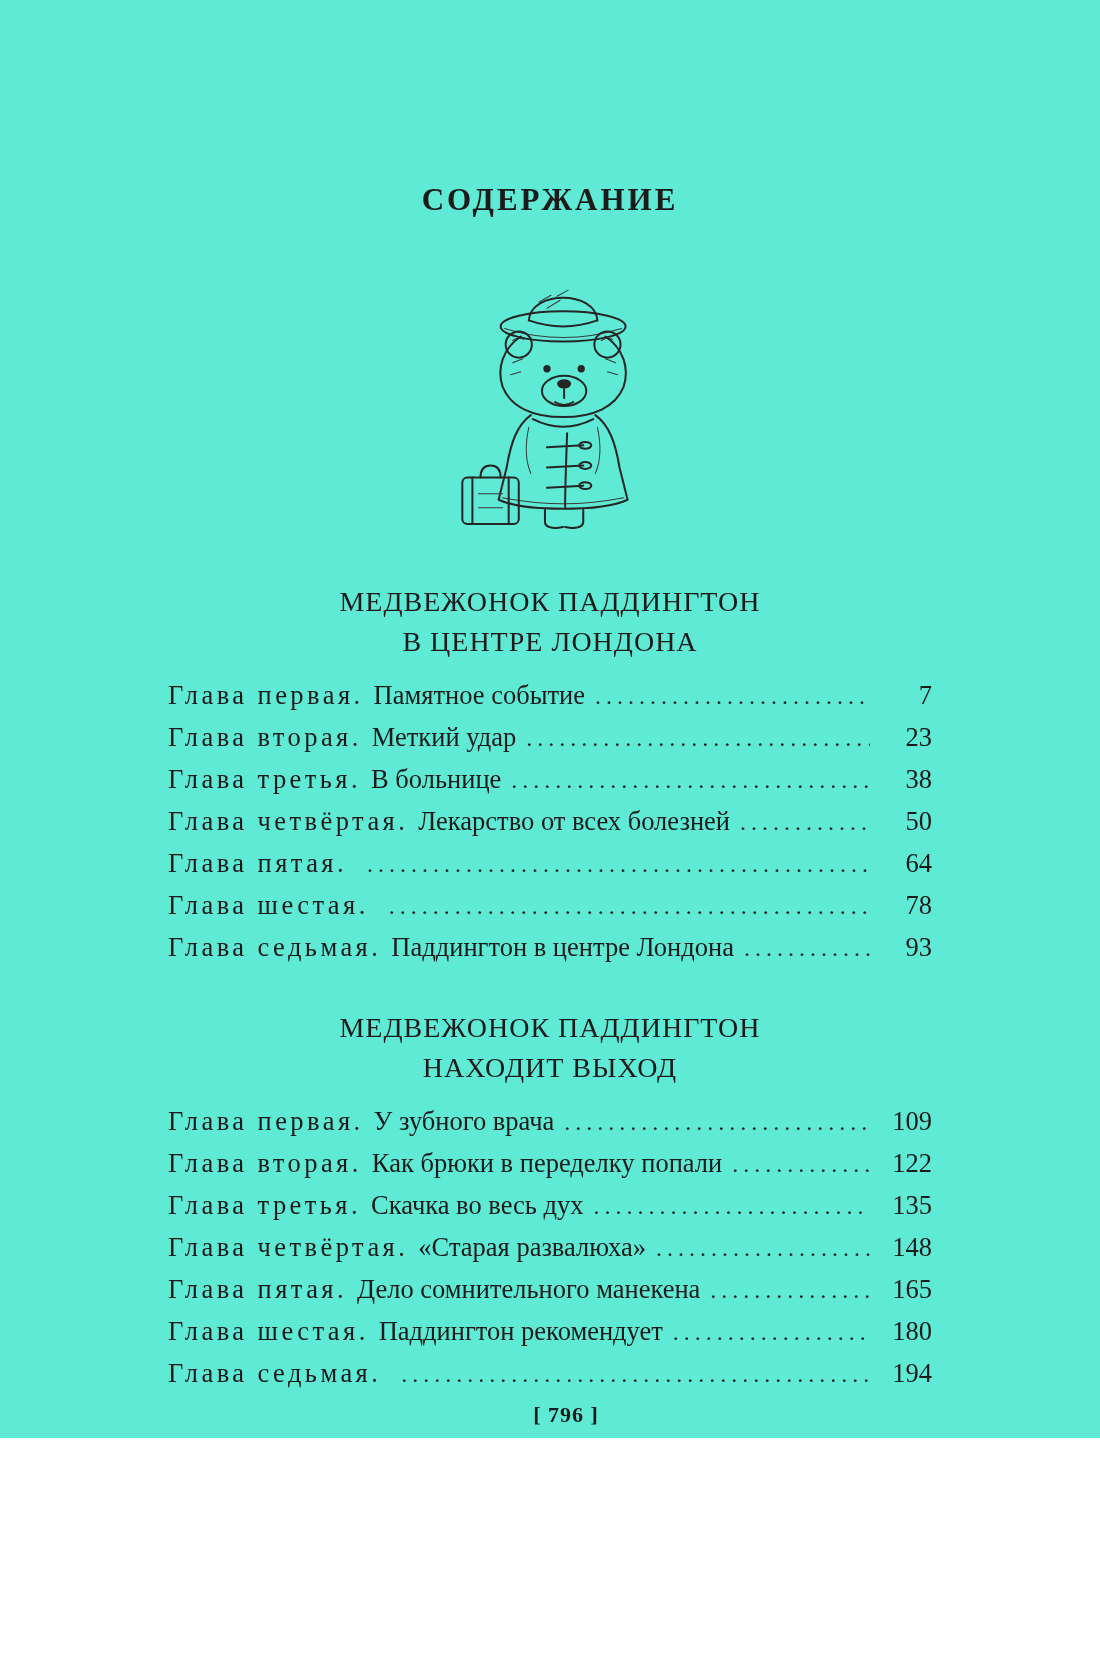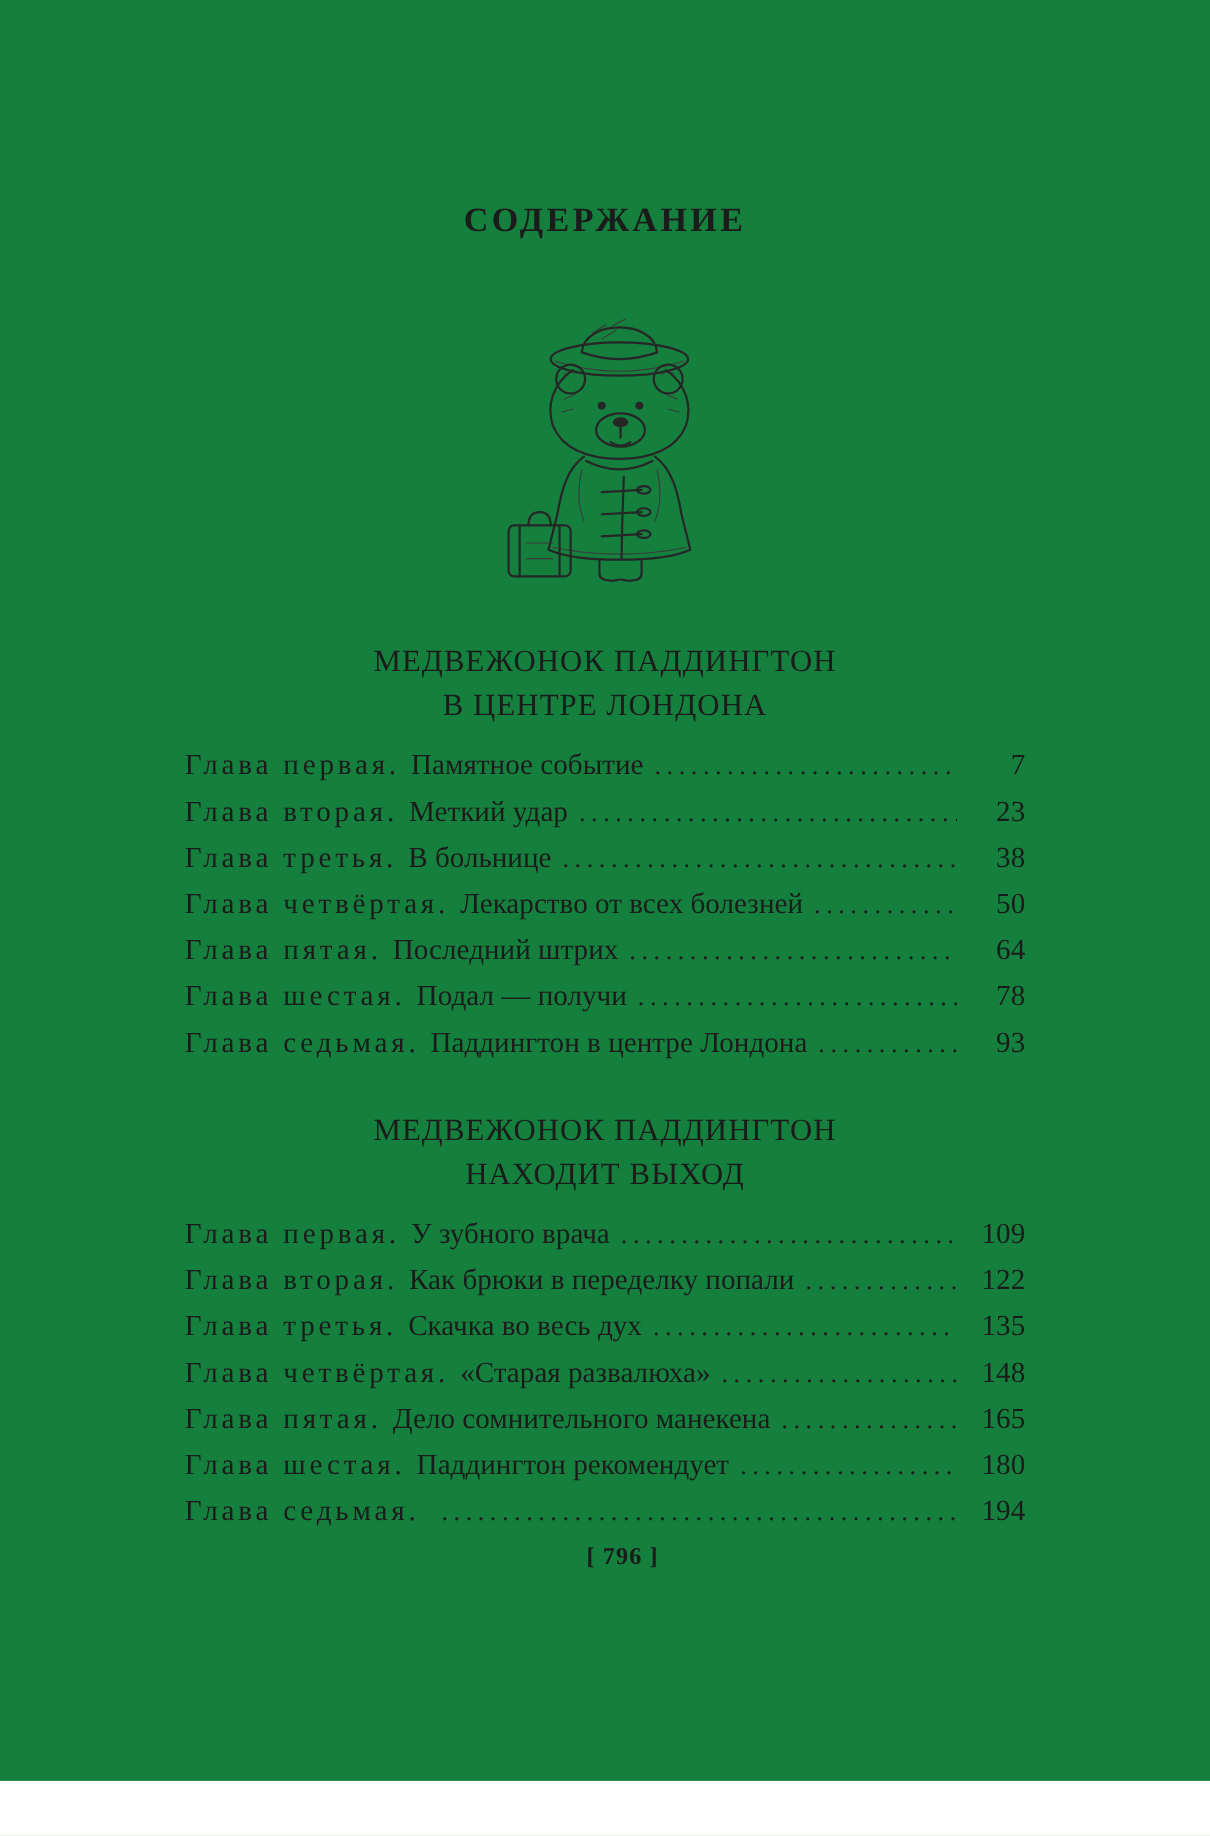--- a/index.html
+++ b/index.html
@@ -1,23 +1,23 @@
 <!DOCTYPE html>
 <html><head>
 <meta charset="utf-8">
 <title>Содержание</title>
 <style>
   * { box-sizing: border-box; }
   html, body { margin: 0; padding: 0; background: #ffffff; }
   .page {
     position: relative;
     width: 1100px;
-    height: 1619px;
+    height: 1438px;
     margin: 0 auto;
-    background: #15803d;
+    background: #5eead4;
     color: #1b1b1b;
     font-family: "Liberation Serif", "DejaVu Serif", serif;
     overflow: hidden;
   }
   .title {
     margin: 0;
     padding-top: 182px;
     text-align: center;
     font-size: 31px;
     font-weight: 700;
@@ -171,27 +171,25 @@
       <span class="page-number">38</span>
     </div>
     <div class="toc-row">
       <span class="chapter-label">Глава четвёртая.</span>
       <span class="chapter-title">Лекарство от всех болезней</span>
       <span class="dot-leader"></span>
       <span class="page-number">50</span>
     </div>
     <div class="toc-row">
       <span class="chapter-label">Глава пятая.</span>
-      <span class="chapter-title">Последний штрих</span>
       <span class="dot-leader"></span>
       <span class="page-number">64</span>
     </div>
     <div class="toc-row">
       <span class="chapter-label">Глава шестая.</span>
-      <span class="chapter-title">Подал — получи</span>
       <span class="dot-leader"></span>
       <span class="page-number">78</span>
     </div>
     <div class="toc-row">
       <span class="chapter-label">Глава седьмая.</span>
       <span class="chapter-title">Паддингтон в центре Лондона</span>
       <span class="dot-leader"></span>
       <span class="page-number">93</span>
     </div>
   </div>

